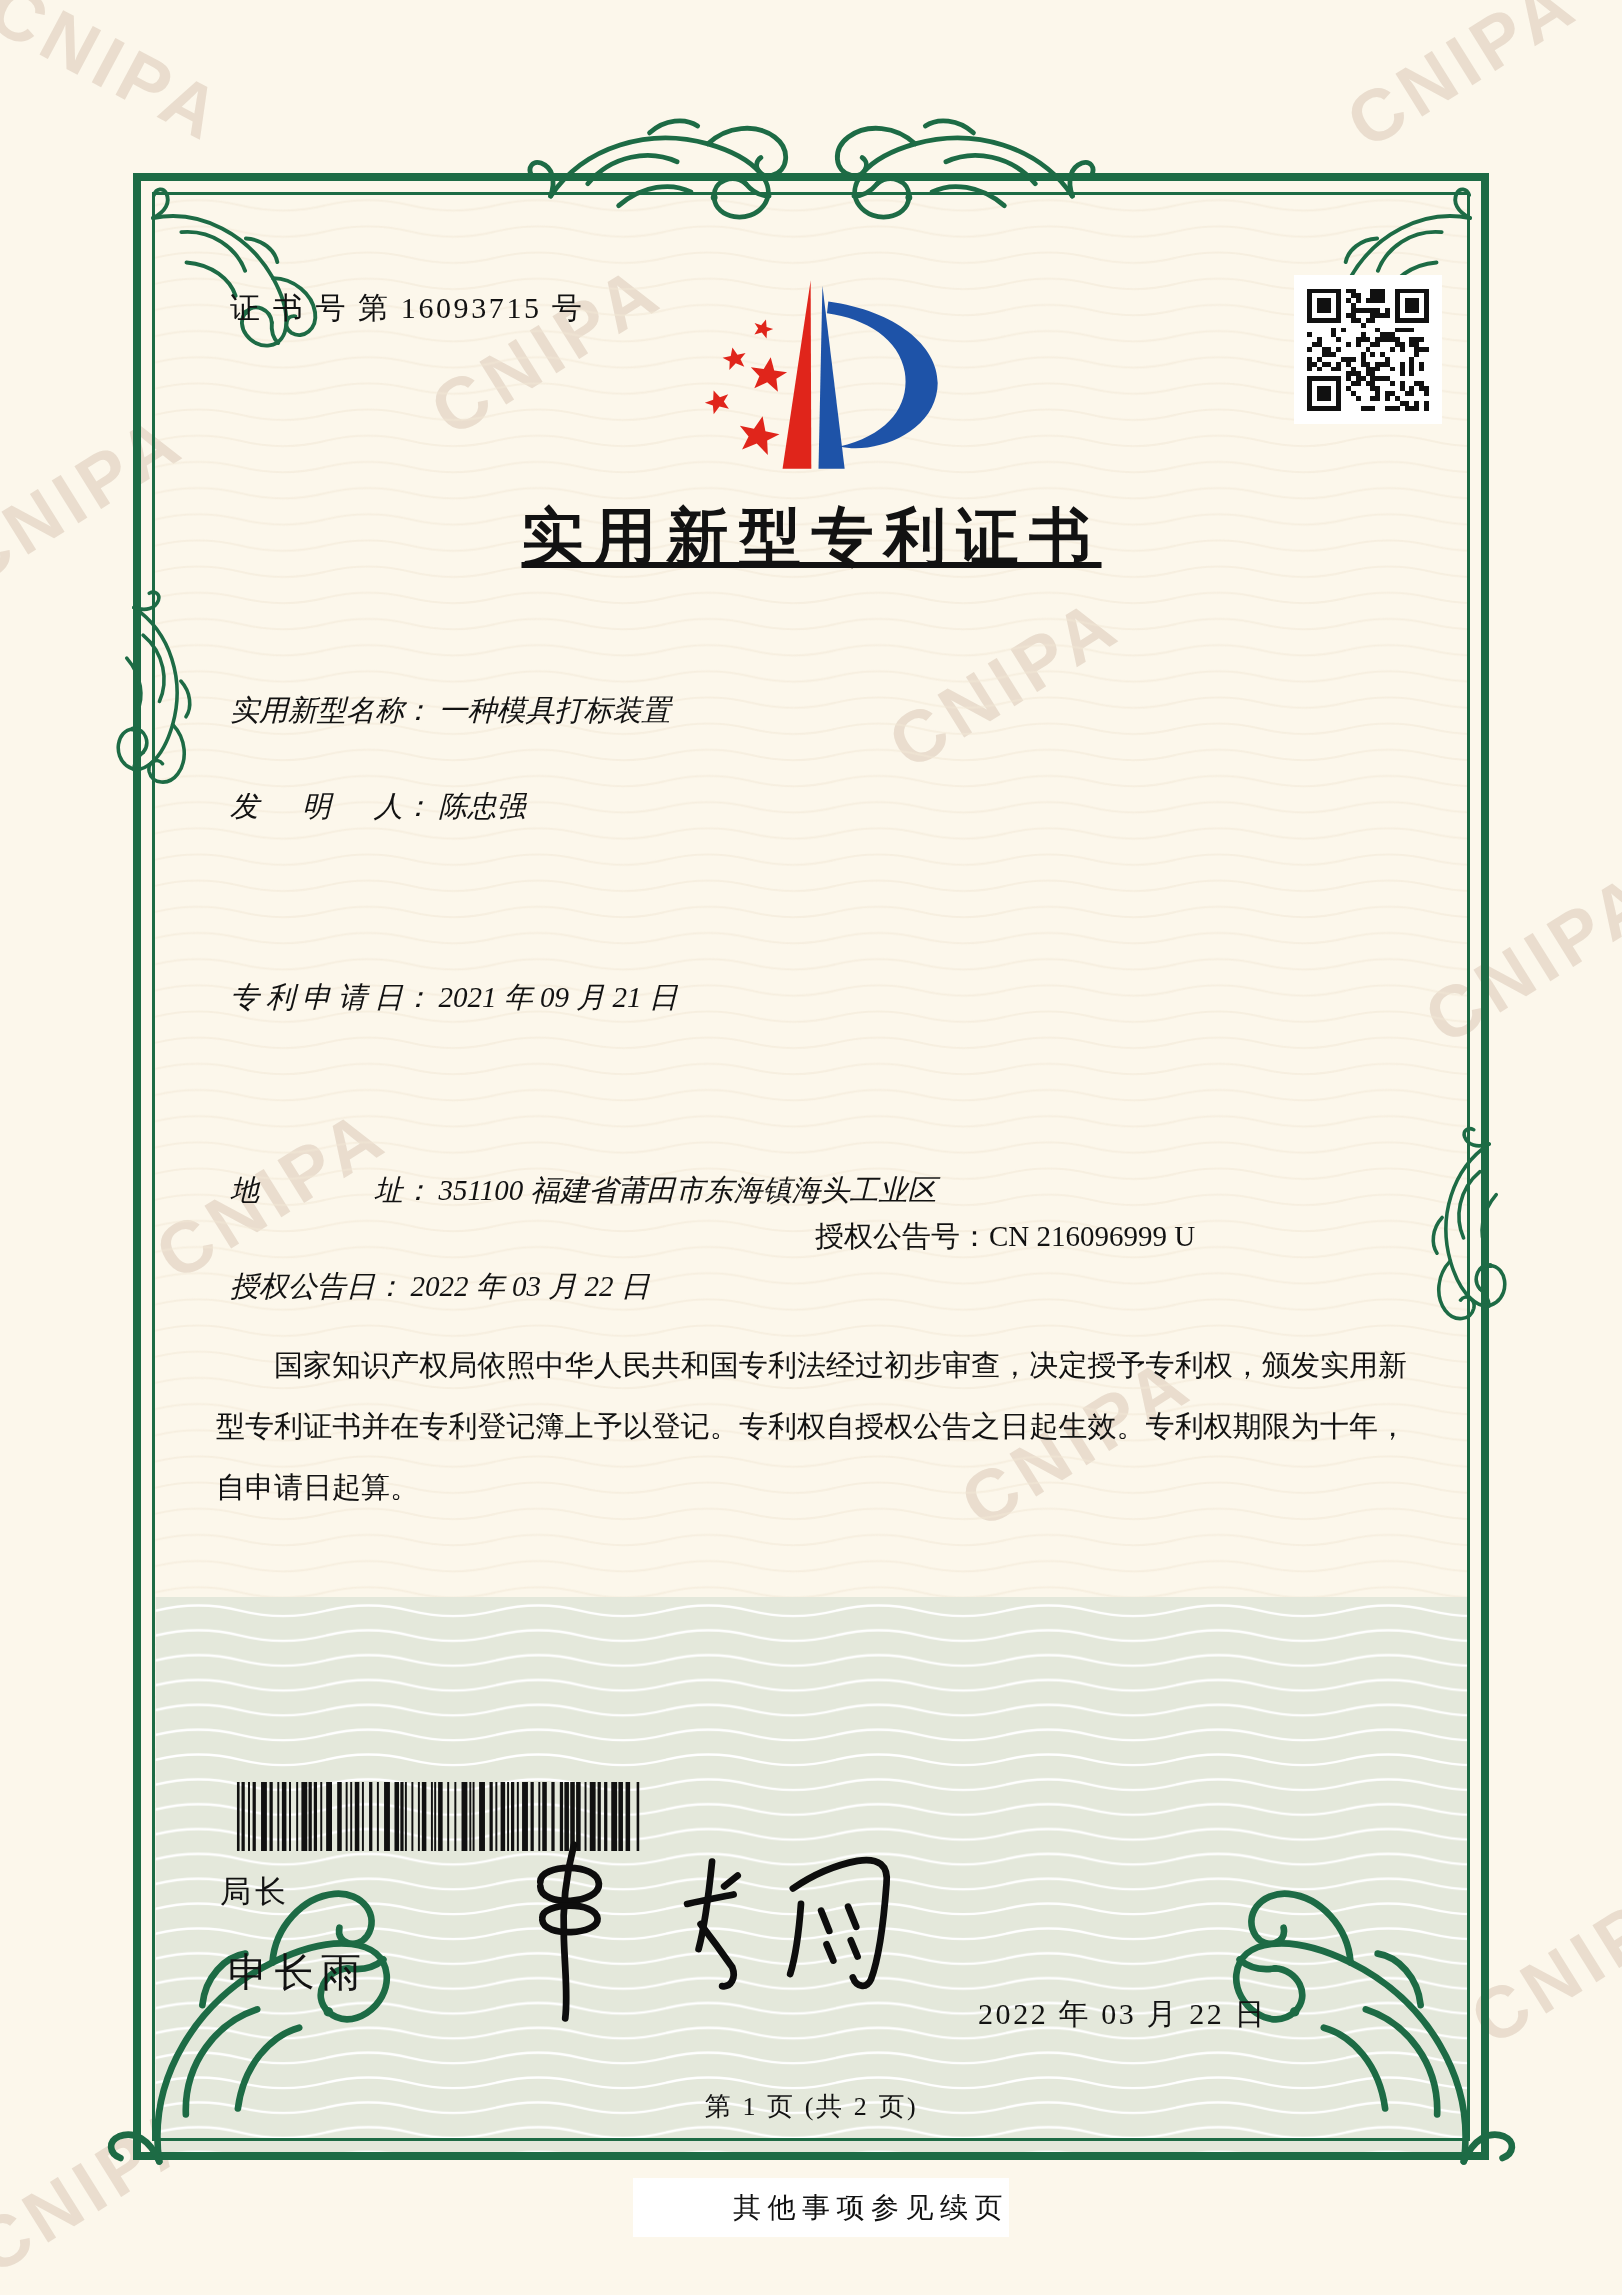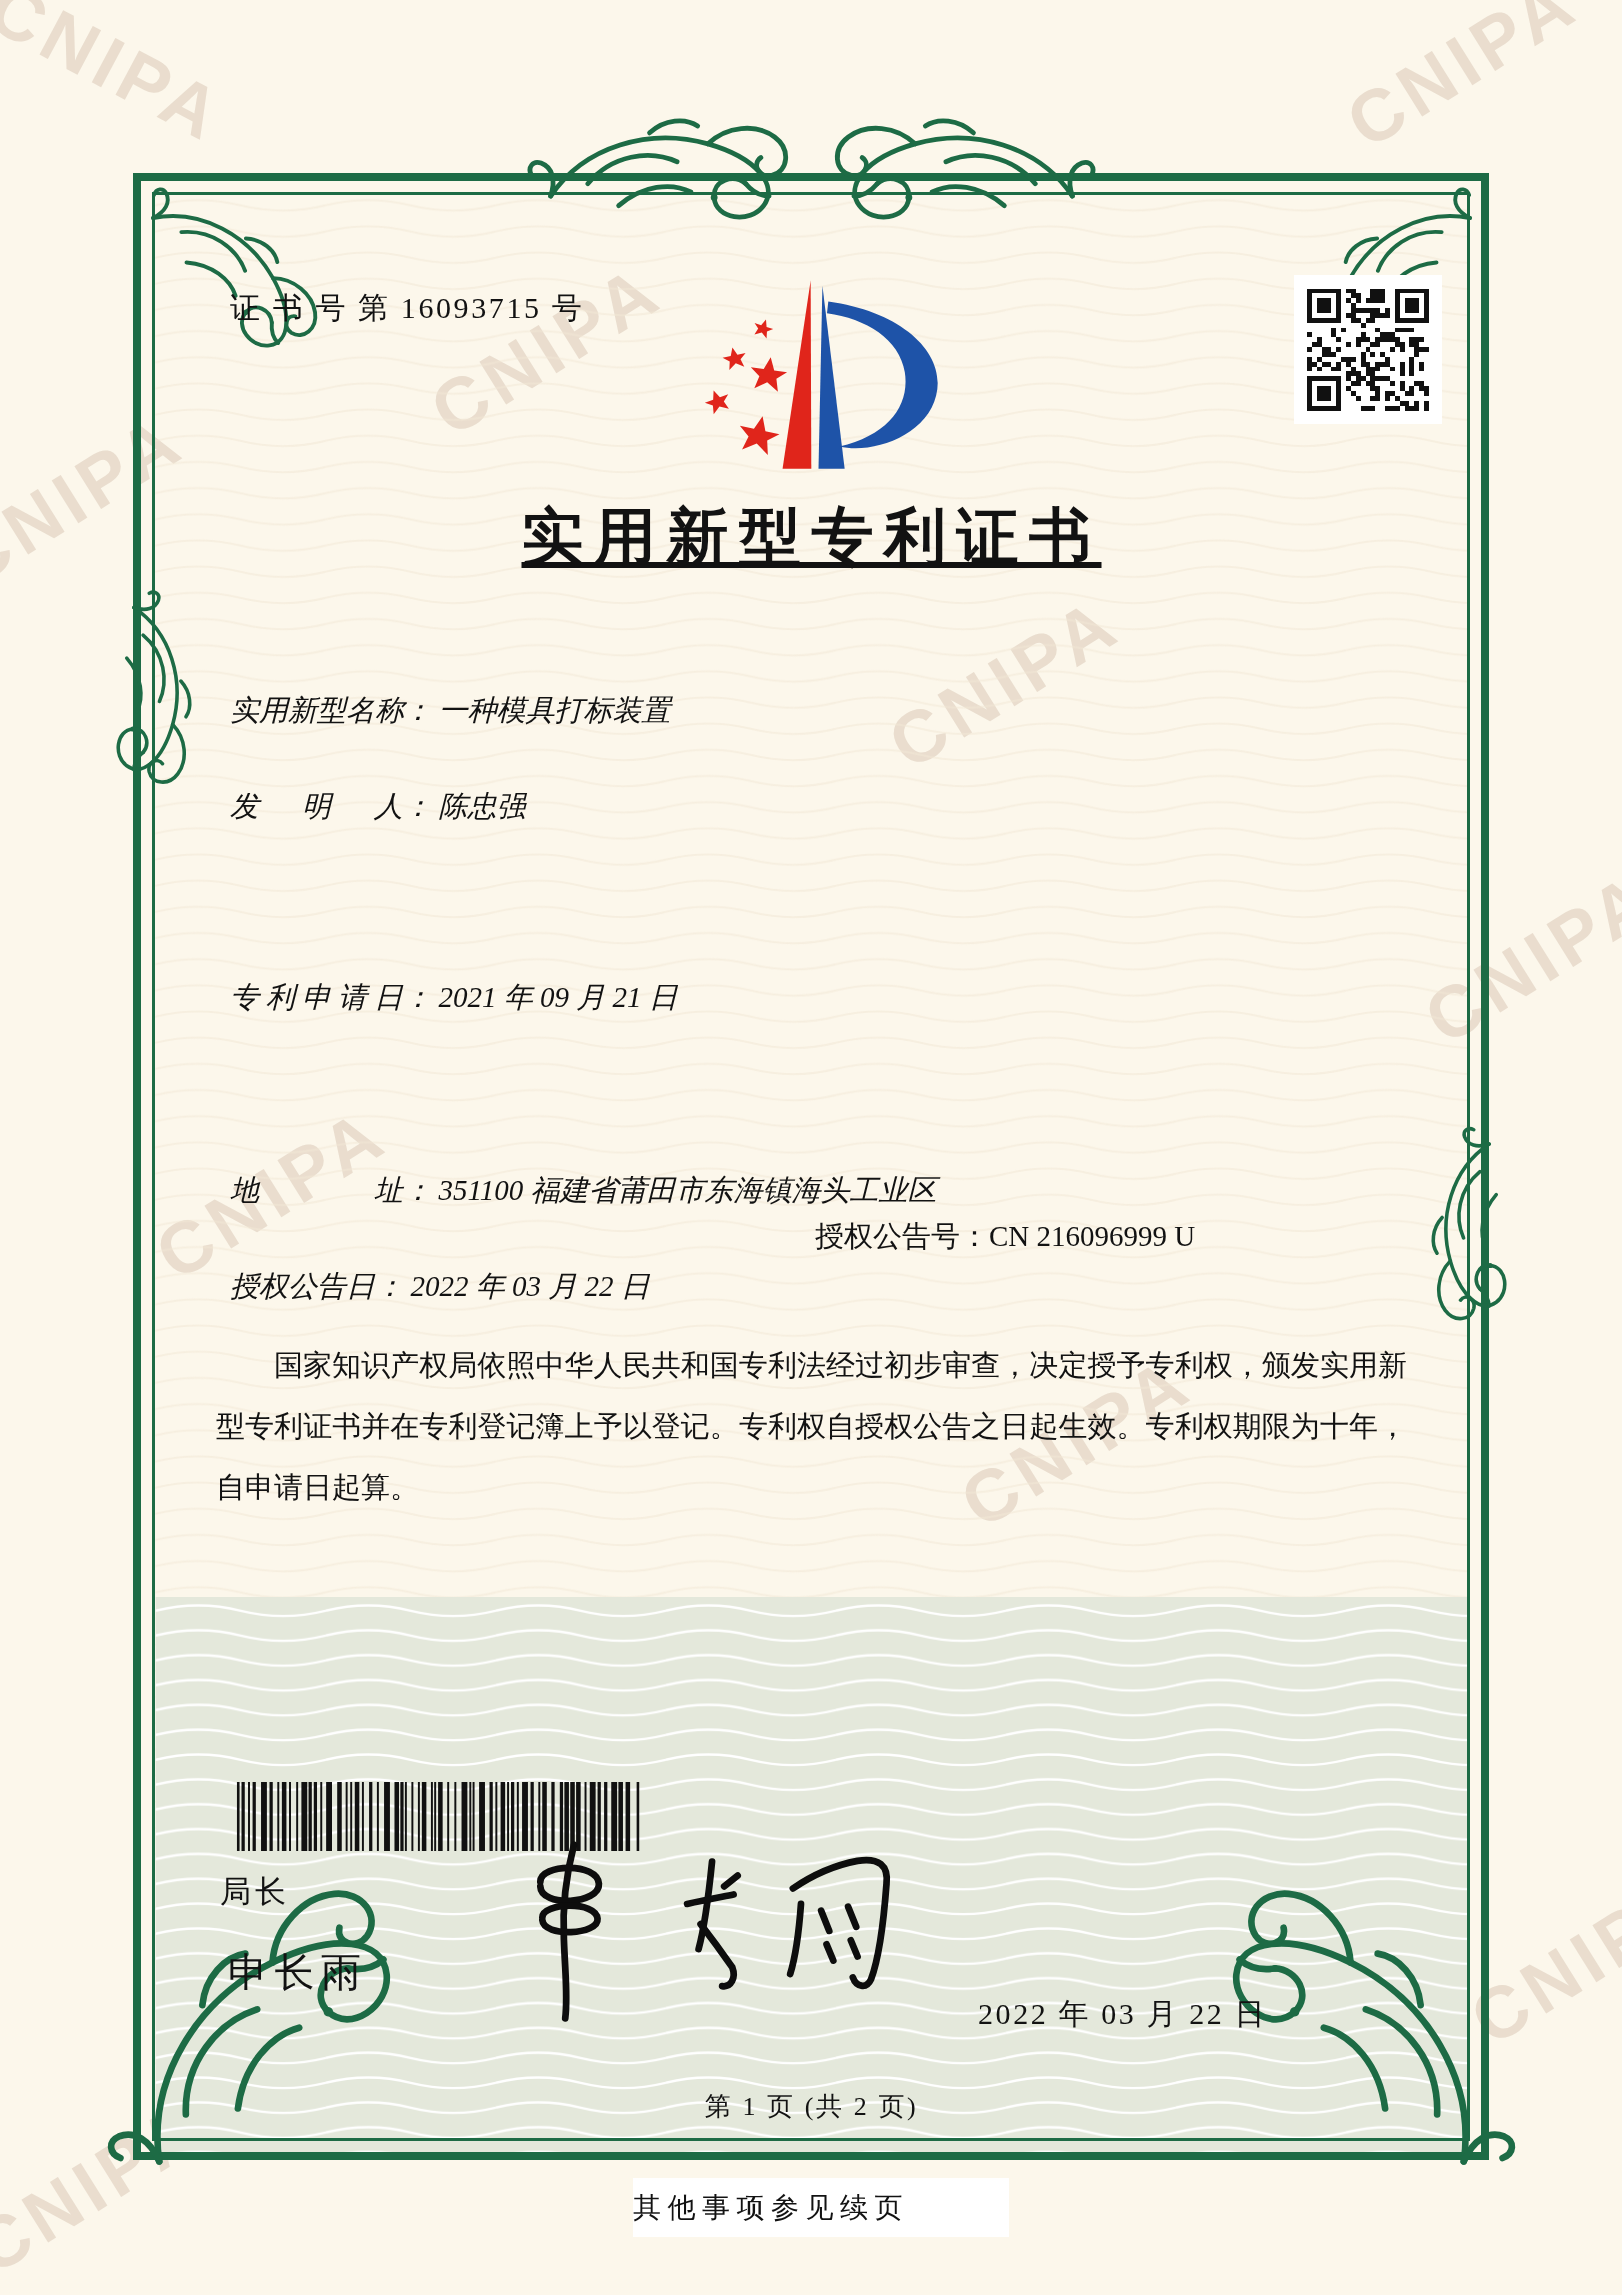--- a/index.html
+++ b/index.html
@@ -70,21 +70,21 @@
   }
   .body-text p{text-indent:2em;}
   .barcode{position:absolute;left:236px;top:1782px;width:412px;height:69px;}
   .signer-title{position:absolute;left:220px;top:1871px;font-size:31px;letter-spacing:3.9px;}
   .signer-name{position:absolute;left:228px;top:1945px;font-size:40px;letter-spacing:6.5px;}
   .signature{position:absolute;left:510px;top:1824px;width:458px;height:203px;}
   .issue-date{position:absolute;left:978px;top:1994px;font-size:30px;letter-spacing:2.6px;}
   .page-footer{position:absolute;left:0;right:0;top:2089px;text-align:center;font-size:26px;letter-spacing:2.6px;}
   .note-band{
     position:absolute;left:633px;top:2178px;width:376px;height:59px;
-    background:#ffffff;display:flex;align-items:center;justify-content:flex-start;
+    background:#ffffff;display:flex;align-items:center;justify-content:flex-end;
   }
   .note-band span{font-size:28px;letter-spacing:6.5px;}
 </style>
 </head>
 <body>
 
 <div class="page">
 
   <div class="wm-layer">
     <span class="wm alt" style="left:-19.6px;top:19.6px">CNIPA</span>

